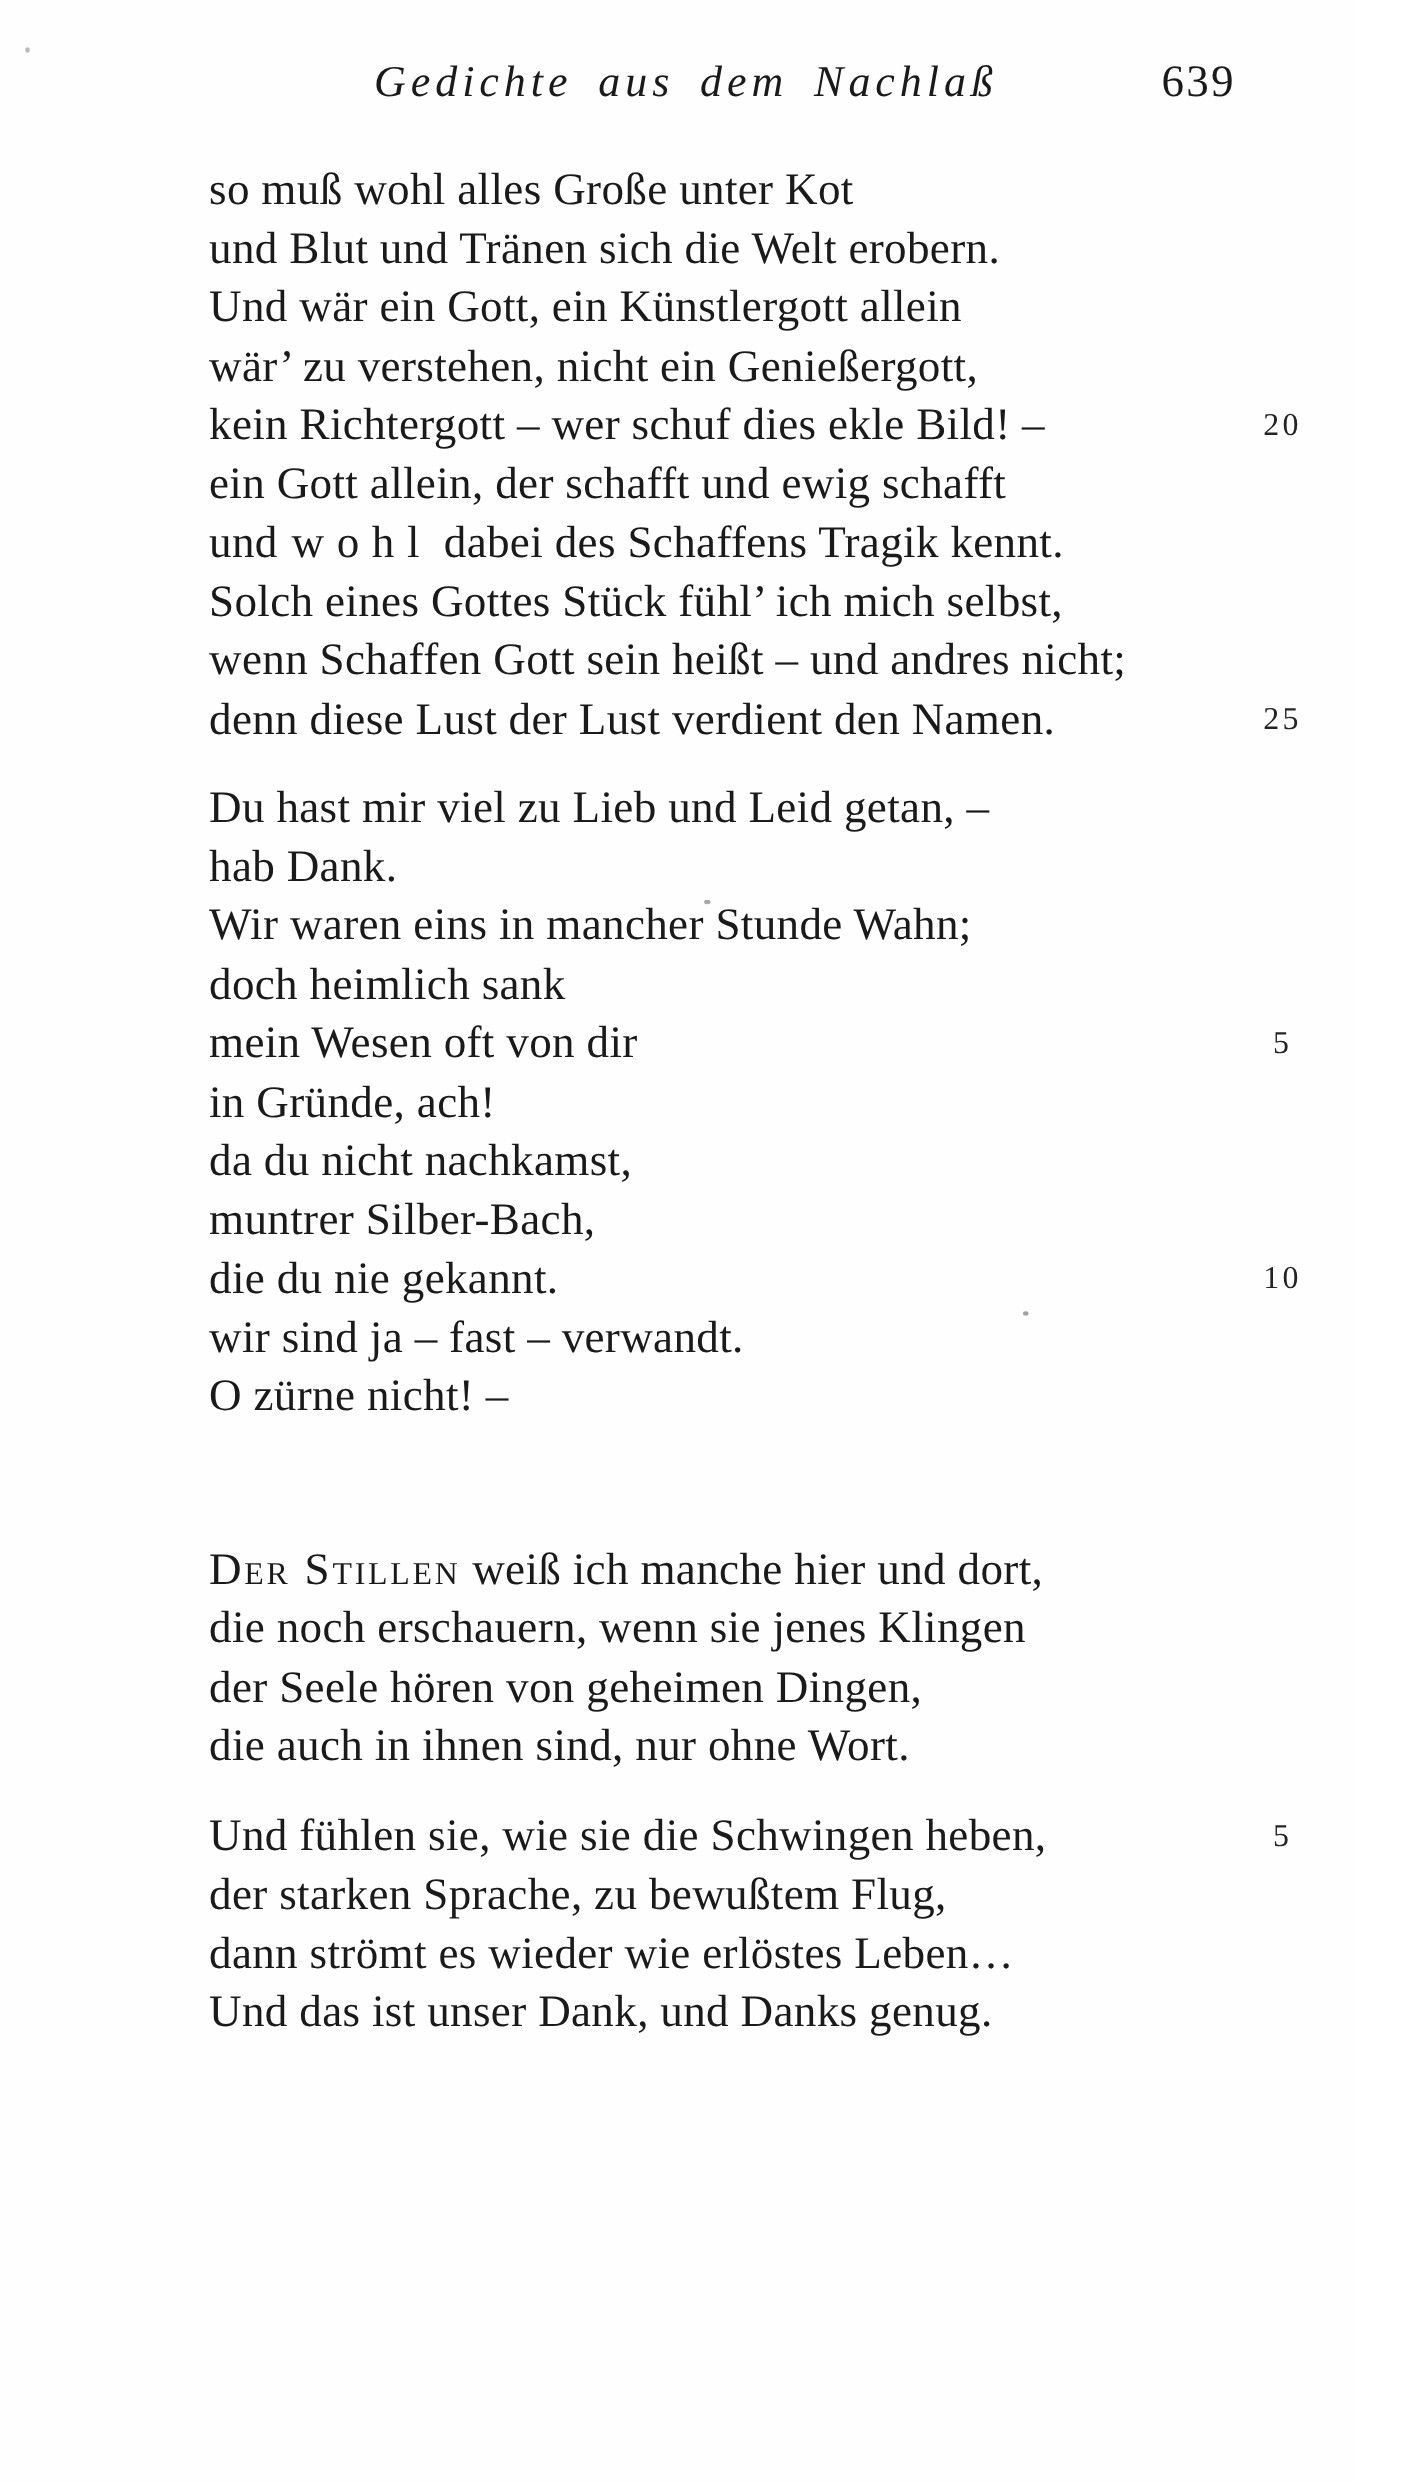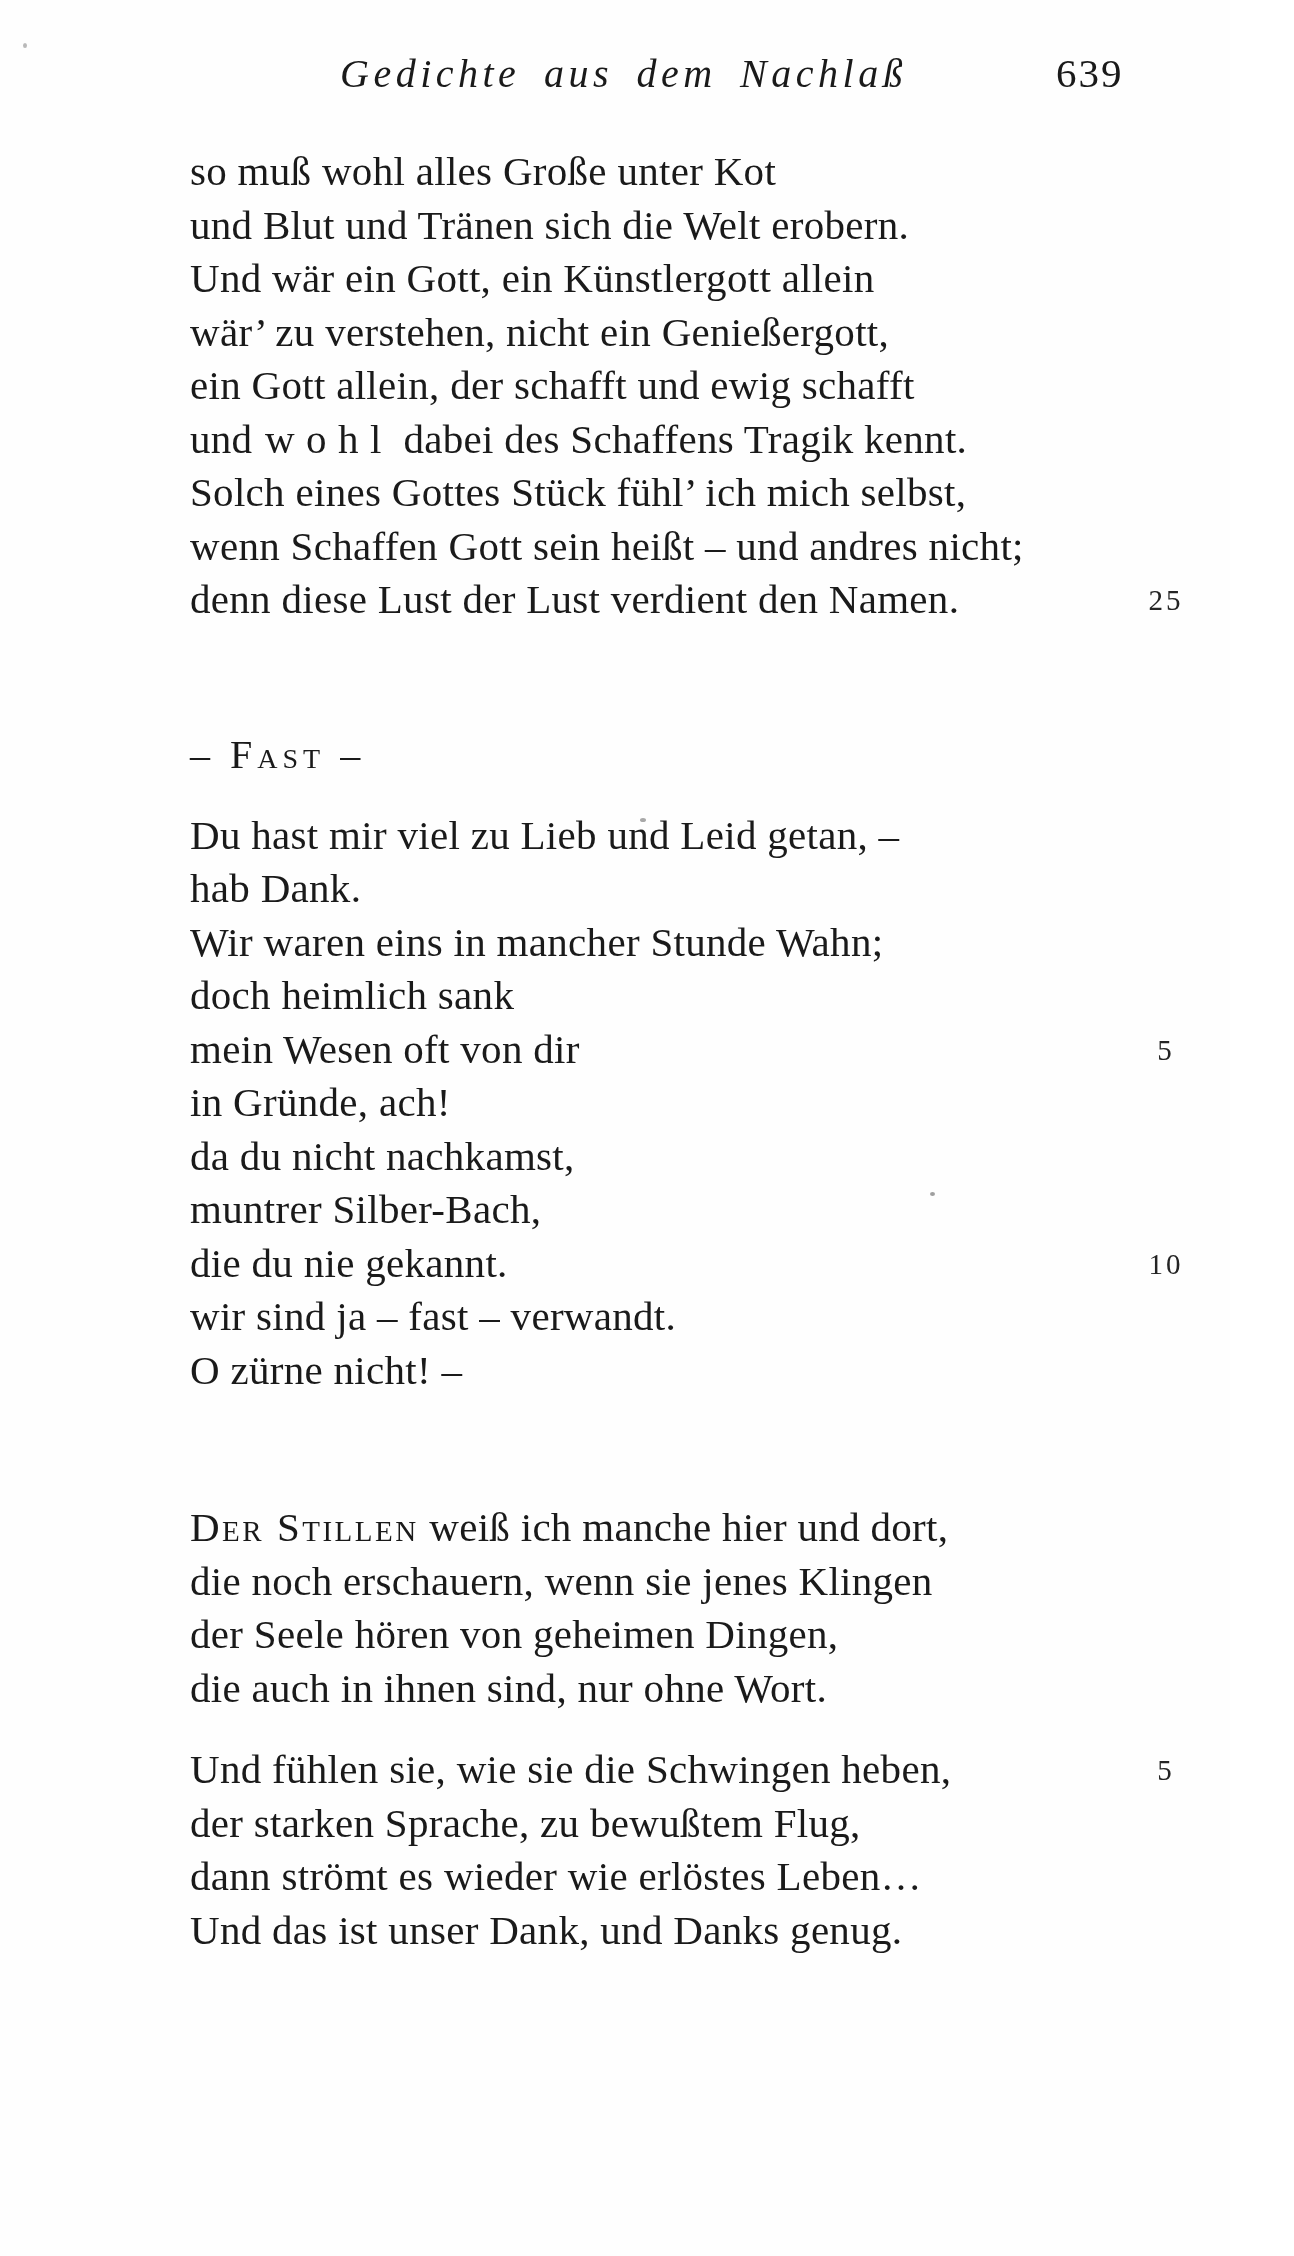--- a/index.html
+++ b/index.html
@@ -108,28 +108,28 @@
     <div class="page-number">639</div>
   </header>
 
   <main class="content">
 
     <section class="poem poem-1">
       <div class="poem-line"><span class="t">so muß wohl alles Große unter Kot</span></div>
       <div class="poem-line"><span class="t">und Blut und Tränen sich die Welt erobern.</span></div>
       <div class="poem-line"><span class="t">Und wär ein Gott, ein Künstlergott allein</span></div>
       <div class="poem-line"><span class="t">wär’ zu verstehen, nicht ein Genießergott,</span></div>
+      <div class="poem-line"><span class="t">kein Richtergott – wer schuf dies ekle Bild! –</span><span class="line-num">20</span></div>
       <div class="poem-line"><span class="t">ein Gott allein, der schafft und ewig schafft</span></div>
       <div class="poem-line"><span class="t">und </span><span class="t spaced">wohl</span><span class="t"> dabei des Schaffens Tragik kennt.</span></div>
       <div class="poem-line"><span class="t">Solch eines Gottes Stück fühl’ ich mich selbst,</span></div>
       <div class="poem-line"><span class="t">wenn Schaffen Gott sein heißt – und andres nicht;</span></div>
       <div class="poem-line"><span class="t">denn diese Lust der Lust verdient den Namen.</span><span class="line-num">25</span></div>
     </section>
 
-    <h2 class="poem-heading">– Fast –</h2>
     <section class="poem poem-2">
       <div class="poem-line"><span class="t">Du hast mir viel zu Lieb und Leid getan, –</span></div>
       <div class="poem-line"><span class="t">hab Dank.</span></div>
       <div class="poem-line"><span class="t">Wir waren eins in mancher Stunde Wahn;</span></div>
       <div class="poem-line"><span class="t">doch heimlich sank</span></div>
       <div class="poem-line"><span class="t">mein Wesen oft von dir</span><span class="line-num">5</span></div>
       <div class="poem-line"><span class="t">in Gründe, ach!</span></div>
       <div class="poem-line"><span class="t">da du nicht nachkamst,</span></div>
       <div class="poem-line"><span class="t">muntrer Silber-Bach,</span></div>
       <div class="poem-line"><span class="t">die du nie gekannt.</span><span class="line-num">10</span></div>

